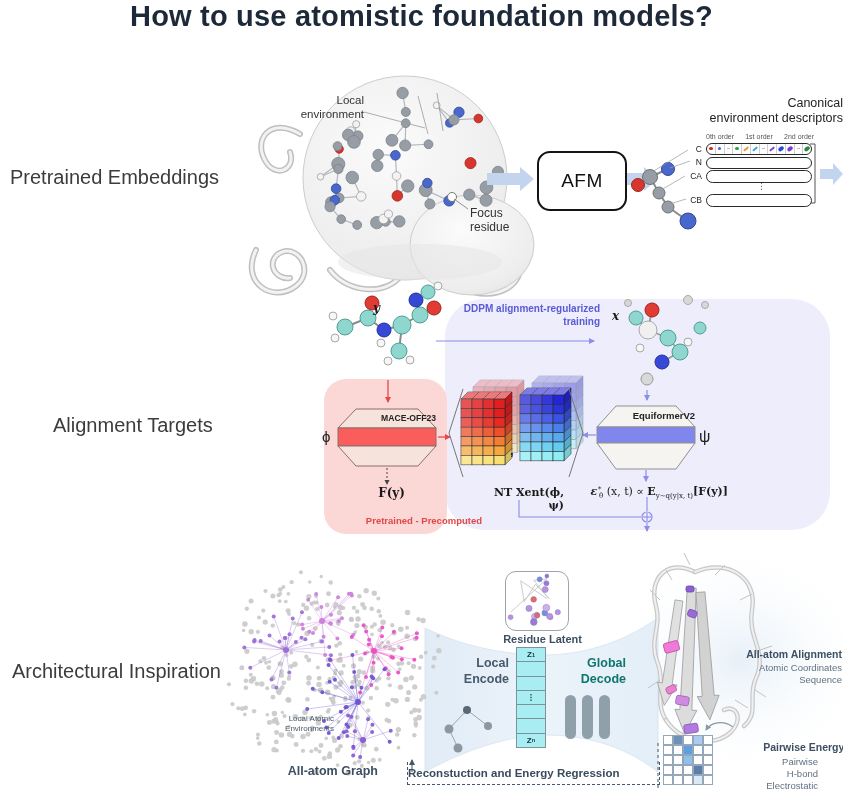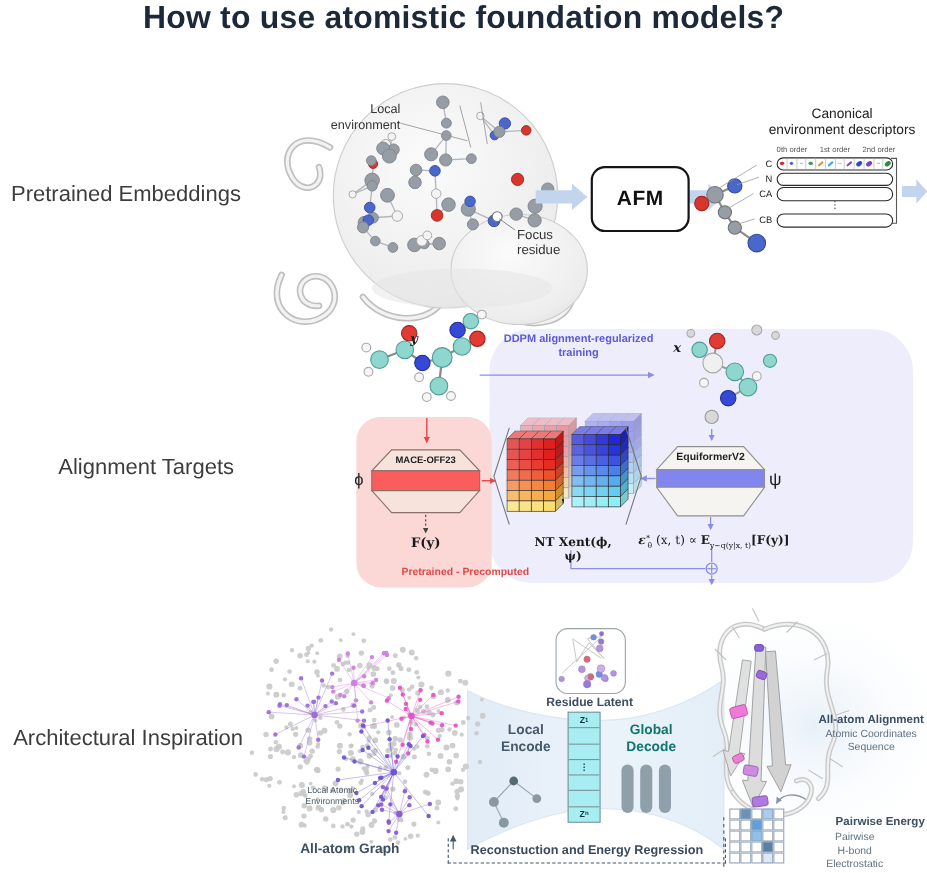--- a/index.html
+++ b/index.html
@@ -1,27 +1,27 @@
 <!DOCTYPE html>
 <html><head>
 <meta charset="utf-8">
 <style>
   html,body{margin:0;padding:0;background:#ffffff;}
   .canvas{position:relative;width:843px;height:794px;background:#fff;overflow:hidden;
           font-family:"Liberation Sans",sans-serif;color:#333;}
   .abs{position:absolute;}
   .pre{white-space:pre-line;}
-  .c{text-align:center;}
+  .c{text-align:right;}
   .r{text-align:right;}
   .title{font-size:29px;font-weight:700;color:#1d2939;letter-spacing:.2px;}
   .sec-label{font-size:20px;font-weight:500;color:#3c3c3c;}
   .note{font-size:11.5px;color:#333;line-height:1.18;}
   .afm-box{width:86px;height:56px;border:2.6px solid #141414;border-radius:13px;background:#fff;
            display:flex;align-items:center;justify-content:center;}
-  .afm-box span{font-size:19px;font-weight:700;color:#111;letter-spacing:.5px;}
+  .afm-box span{font-size:19px;font-weight:400;color:#111;letter-spacing:.5px;}
   .capsule{width:106px;height:12.5px;border:1.1px solid #2a2a2a;border-radius:7px;background:#fff;
            box-sizing:border-box;overflow:hidden;}
   #desc-cells{display:flex;width:100%;height:100%;}
   .dcell{flex:1;display:flex;align-items:center;justify-content:center;border-right:.7px solid #cfcfcf;}
   .dcell:last-child{border-right:none;}
   .d-dot{width:3.4px;height:3.4px;border-radius:50%;display:block;}
   .d-slash{width:6px;height:1.7px;border-radius:1px;transform:rotate(-40deg);display:block;}
   .d-blob{width:5.6px;height:3.6px;border-radius:50%;transform:rotate(-35deg);display:block;}
   .d-dash{width:3.5px;height:1.2px;display:block;}
   #orders-row{display:flex;justify-content:space-between;font-size:7px;color:#555;}
@@ -34,21 +34,21 @@
   .red-note{font-size:9.5px;font-weight:700;color:#e04848;margin-left:37px;}
   .slate-bold{font-weight:700;color:#3d4f63;}
   .slate-sub{color:#5f7181;}
   #z-col{width:30px;border:1px solid #7d939b;box-sizing:border-box;background:#a8edf2;}
   .zcell{height:13.3px;border-bottom:.8px solid #7d939b;display:flex;align-items:center;justify-content:center;
          font-size:8px;font-weight:700;color:#14323a;}
   .zcell:last-child{border-bottom:none;}
   .zcell sub{font-size:5.5px;}
   .gbar{width:11px;height:44px;border-radius:5.5px;background:#8fa0ab;}
   .recon-box{width:253px;height:23px;border:1.5px dashed #44566a;border-top:none;box-sizing:border-box;
-             display:flex;align-items:center;justify-content:center;}
+             display:flex;align-items:center;justify-content:flex-start;}
   .recon-box span{font-size:11.5px;font-weight:700;color:#394b5e;}
   #energy-matrix{display:grid;grid-template-columns:repeat(5,10px);grid-template-rows:repeat(5,10px);}
   .mcell{border:.8px solid #94a6ba;background:#fff;box-sizing:border-box;}
   .latent-box{width:62px;height:58px;border:1.6px solid #9aa5ad;border-radius:11px;background:#fff;overflow:hidden;}
 </style>
 </head>
 <body>
 
 <div class="canvas">
 

